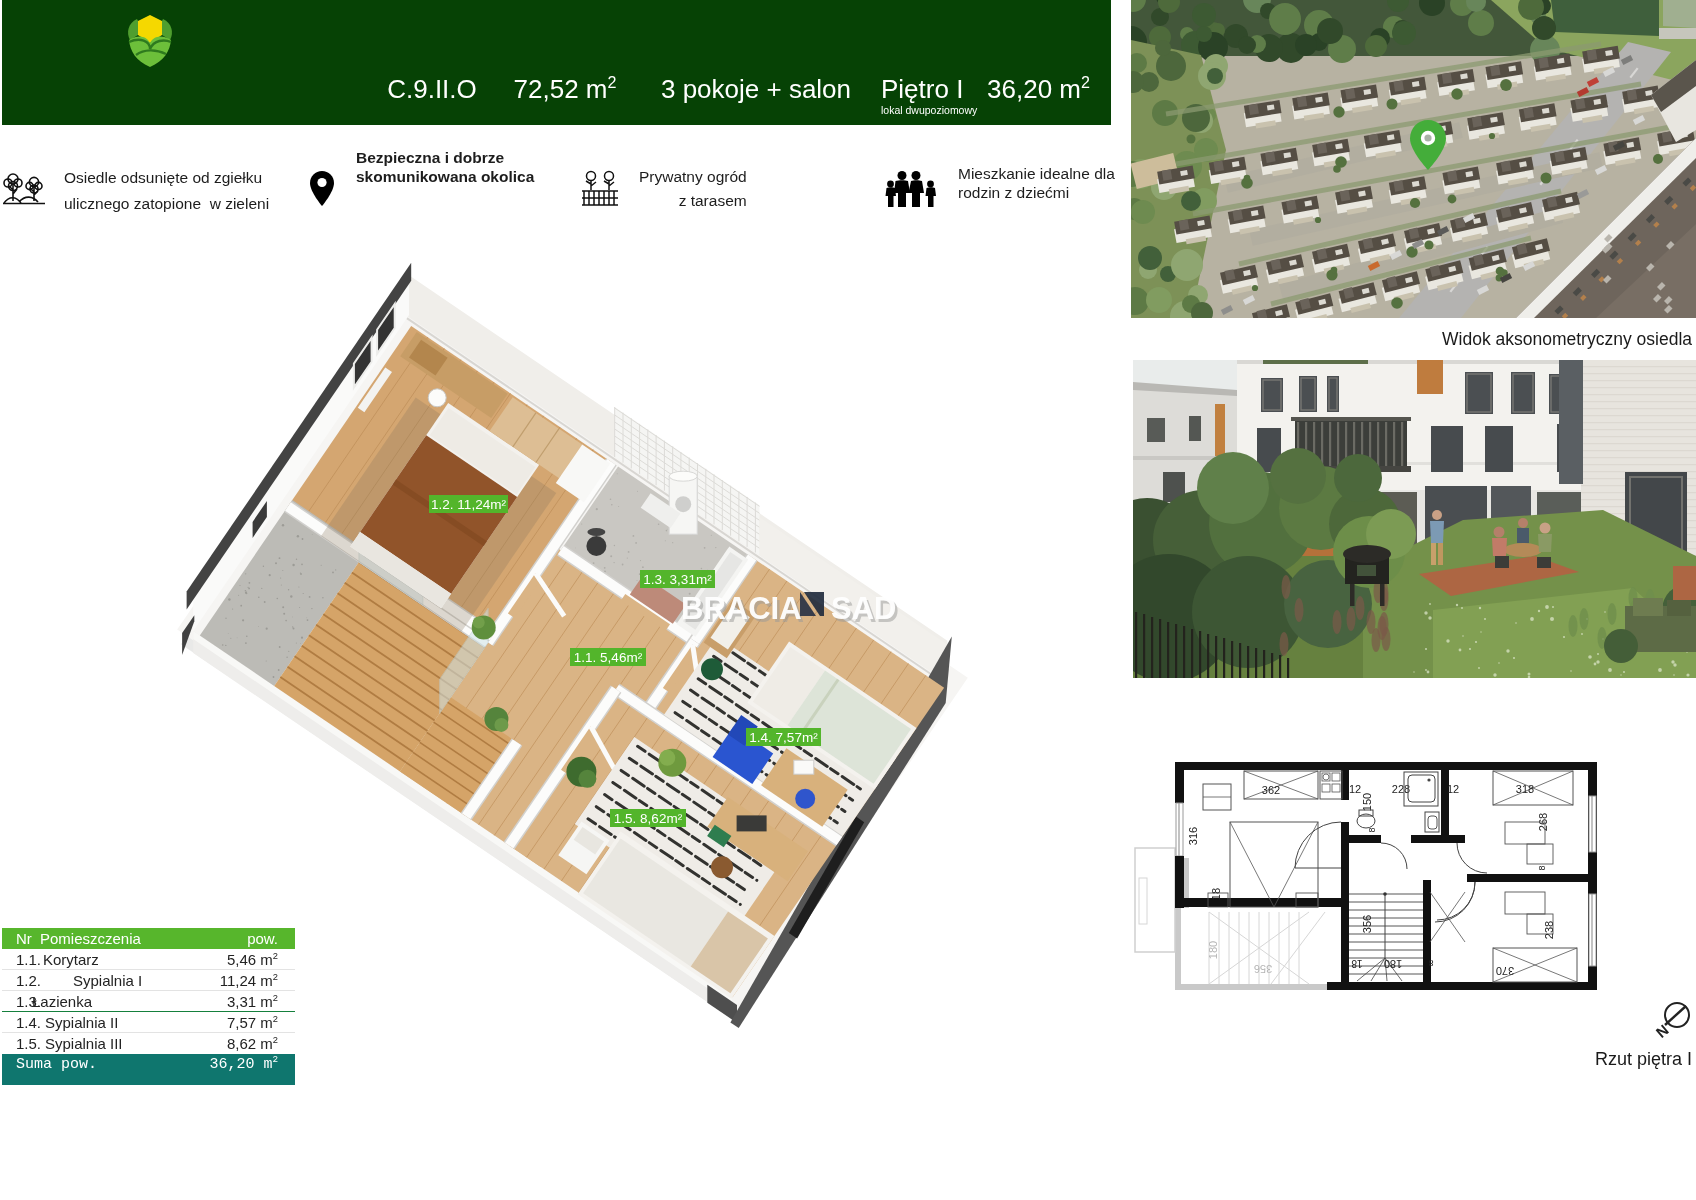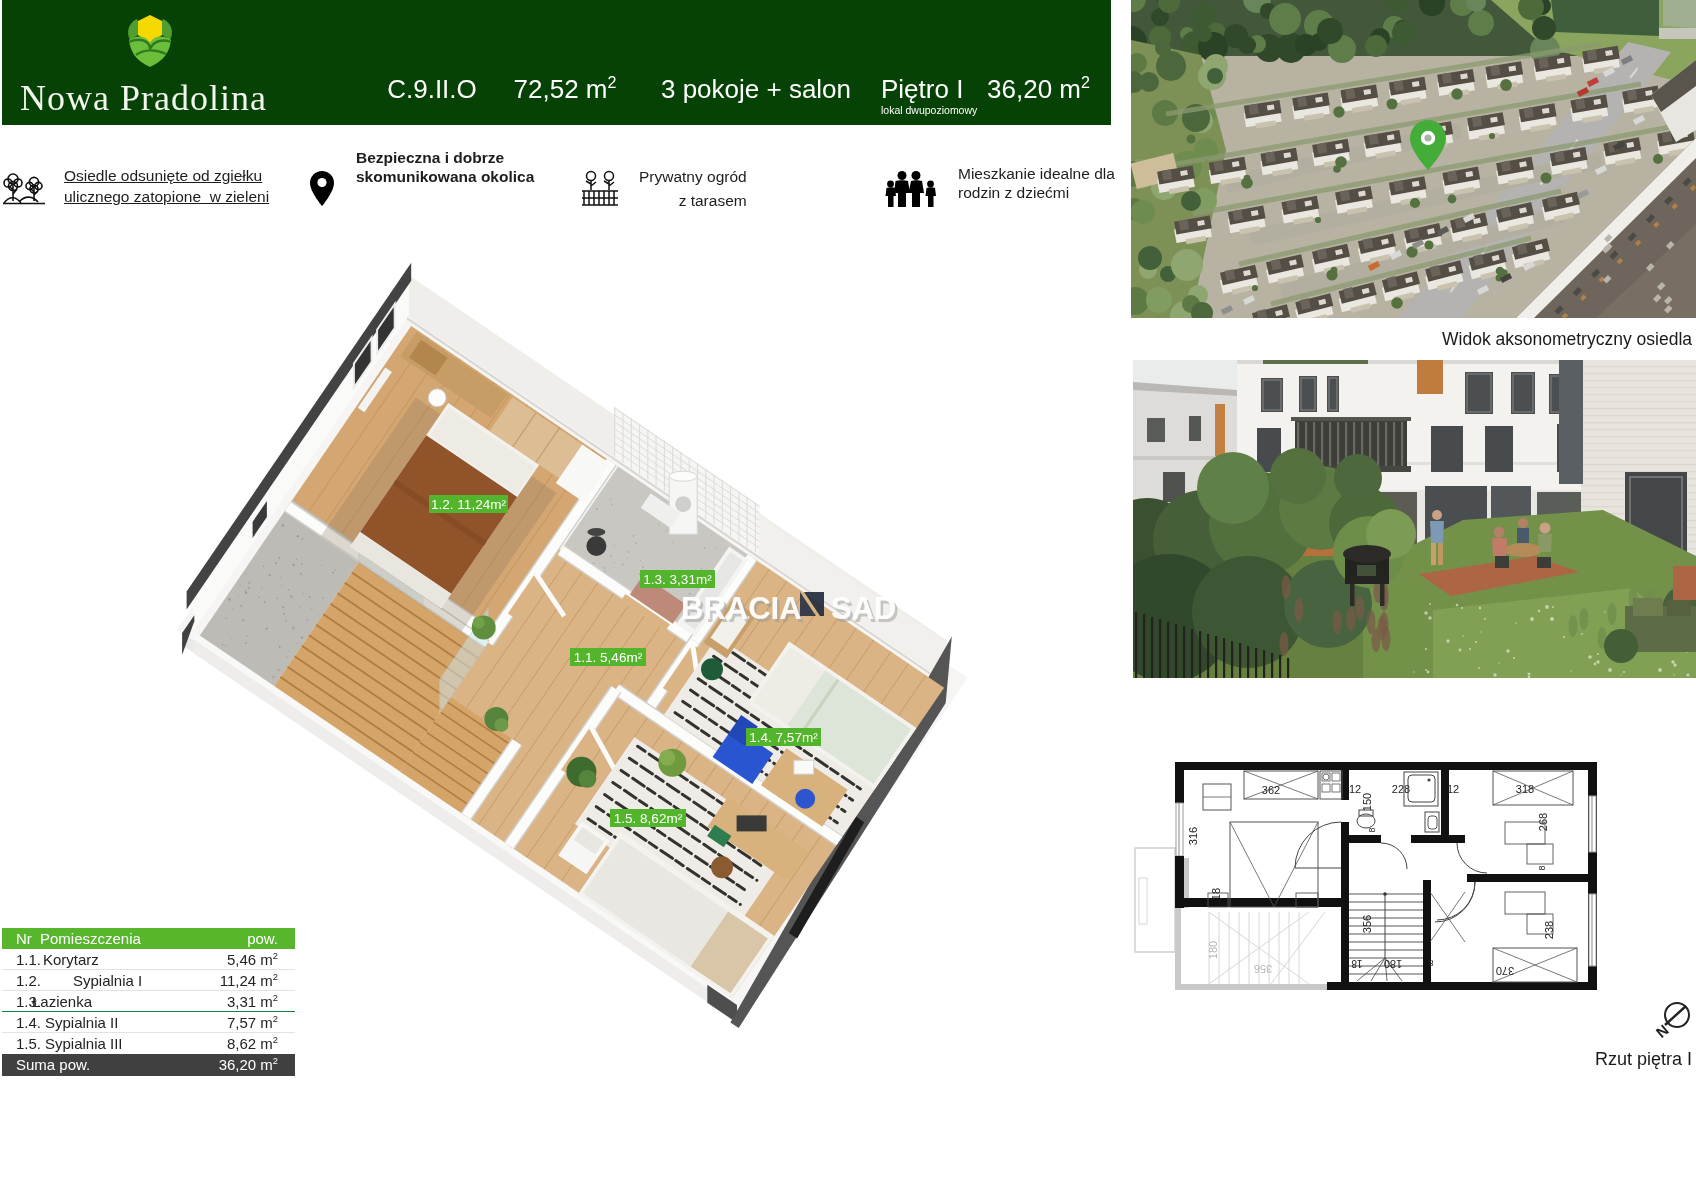--- a/index.html
+++ b/index.html
@@ -16,21 +16,20 @@
   <div class="abs" style="left:124px; top:13px; width:52px; height:56px;">
     <svg width="52" height="56" viewBox="0 0 52 56">
       <path d="M26 2 L38 8 L38 22 L26 30 L14 22 L14 8 Z" fill="#f5d800"></path>
       <path d="M13 6 C4 10 2 20 6 27 L14 22 L14 8 Z" fill="#4f9e2f"></path>
       <path d="M39 6 C48 10 50 20 46 27 L38 22 L38 8 Z" fill="#4f9e2f"></path>
       <path d="M5 27 C12 22 22 22 26 30 C30 22 40 22 47 27 C46 38 40 48 26 54 C12 48 6 38 5 27 Z" fill="#6cbf3a"></path>
       <path d="M5 29 C16 24 26 28 26 36 C30 27 40 26 47 29" fill="none" stroke="#2e7a1e" stroke-width="2.4"></path>
       <path d="M12 42 C20 36 32 36 42 41" fill="none" stroke="#2e7a1e" stroke-width="2.2"></path>
     </svg>
   </div>
-  <div class="abs" style="left:20px; top:77px; width:500px; font-family:'Liberation Serif', serif; font-size:36px; color:#f2f6ee; letter-spacing:1px;">Nowa Pradolina</div>
   <div class="abs" style="left:352px; top:74px; width:160px; text-align:center; font-size:26px; color:#fff;">C.9.II.O</div>
   <div class="abs" style="left:505px; top:74px; width:120px; text-align:center; font-size:26px; color:#fff;">72,52 m<sup>2</sup></div>
   <div class="abs" style="left:650px; top:74px; width:212px; text-align:center; font-size:26px; color:#fff;">3 pokoje + salon</div>
   <div class="abs" style="left:881px; top:74px; font-size:26px; color:#fff;">Piętro I</div>
   <div class="abs" style="left:881px; top:104px; font-size:10.5px; color:#fff;">lokal dwupoziomowy</div>
   <div class="abs" style="left:930px; top:74px; width:160px; text-align:right; font-size:26px; color:#fff;">36,20 m<sup>2</sup></div>
 
   <div class="abs" style="left:3px; top:172px; width:44px; height:34px;">
     <svg width="44" height="34" viewBox="0 0 44 34">
       <g fill="none" stroke="#111" stroke-width="1.6">
@@ -42,21 +41,21 @@
         <circle cx="31" cy="10" r="4.6"></circle>
           <circle cx="26.6" cy="14" r="3.6"></circle>
           <circle cx="35.4" cy="14" r="3.6"></circle>
           <circle cx="31" cy="17" r="4"></circle>
         <path d="M31 14 L31 29 M31 20 L27 16 M31 23 L35 19"></path>
         <path d="M1 31 C6 24 13 24 18 31 M16 30 C22 23 30 24 35 30"></path>
         <path d="M0 31.5 L42 31.5"></path>
       </g>
     </svg>
   </div>
-  <div class="abs" style="left:64px; top:165px; font-size:15.5px; line-height:21px; color:#1d1d1d;text-decoration:underline;">Osiedle odsunięte od zgiełku<br>ulicznego zatopione&nbsp; w zieleni</div>
+  <div class="abs" style="left:64px; top:165px; font-size:15.5px; line-height:26px; color:#1d1d1d;">Osiedle odsunięte od zgiełku<br>ulicznego zatopione&nbsp; w zieleni</div>
 
   <div class="abs" style="left:310px; top:171px; width:24px; height:36px;">
     <svg width="24" height="36" viewBox="0 0 24 36">
       <path d="M12 0 C5.4 0 0 5.4 0 12 C0 21 12 35 12 35 C12 35 24 21 24 12 C24 5.4 18.6 0 12 0 Z" fill="#000"></path>
       <circle cx="12" cy="11.5" r="4.6" fill="#fff"></circle>
     </svg>
   </div>
   <div class="abs" style="left:356px; top:149px; font-size:15.5px; line-height:18.5px; color:#1d1d1d;font-weight:bold;">Bezpieczna i dobrze<br>skomunikowana okolica</div>
 
   <div class="abs" style="left:580px; top:170px; width:40px; height:37px;">
@@ -1268,19 +1267,19 @@
     <div style="height:21px; line-height:21px; position:relative; border-bottom:1px solid #e3e3e3;">
         <span style="position:absolute; left:14px;">1.4.</span>
         <span style="position:absolute; left:43px;">Sypialnia II</span>
         <span style="position:absolute; right:17px;">7,57 m<sup>2</sup></span>
       </div>
     <div style="height:21px; line-height:21px; position:relative;">
         <span style="position:absolute; left:14px;">1.5.</span>
         <span style="position:absolute; left:43px;">Sypialnia III</span>
         <span style="position:absolute; right:17px;">8,62 m<sup>2</sup></span>
       </div>
-    <div style="background:#404040; color:#fff; height:22px; line-height:21px; position:relative;">
+    <div style="background:#0f766e; color:#fff; height:31px; line-height:21px; position:relative;font-family:Liberation Mono, monospace;">
         <span style="position:absolute; left:14px;">Suma pow.</span>
         <span style="position:absolute; right:17px;">36,20 m<sup>2</sup></span>
       </div>
   </div>
 
 </div>
 
 </body></html>

